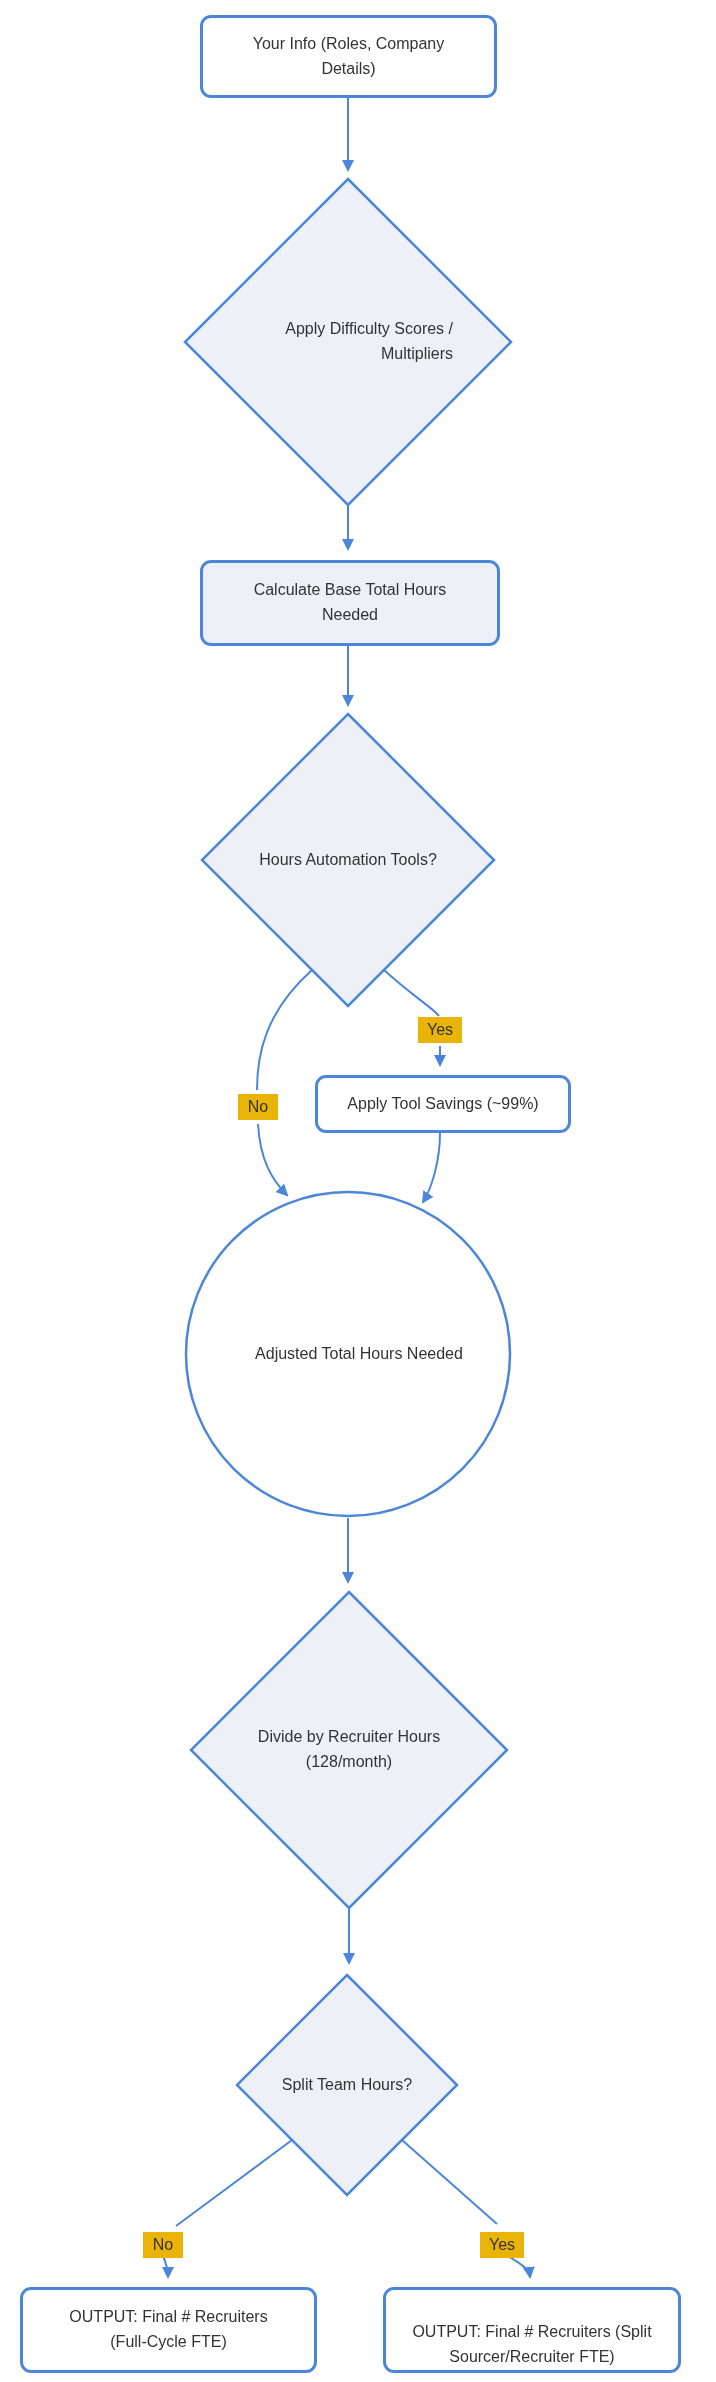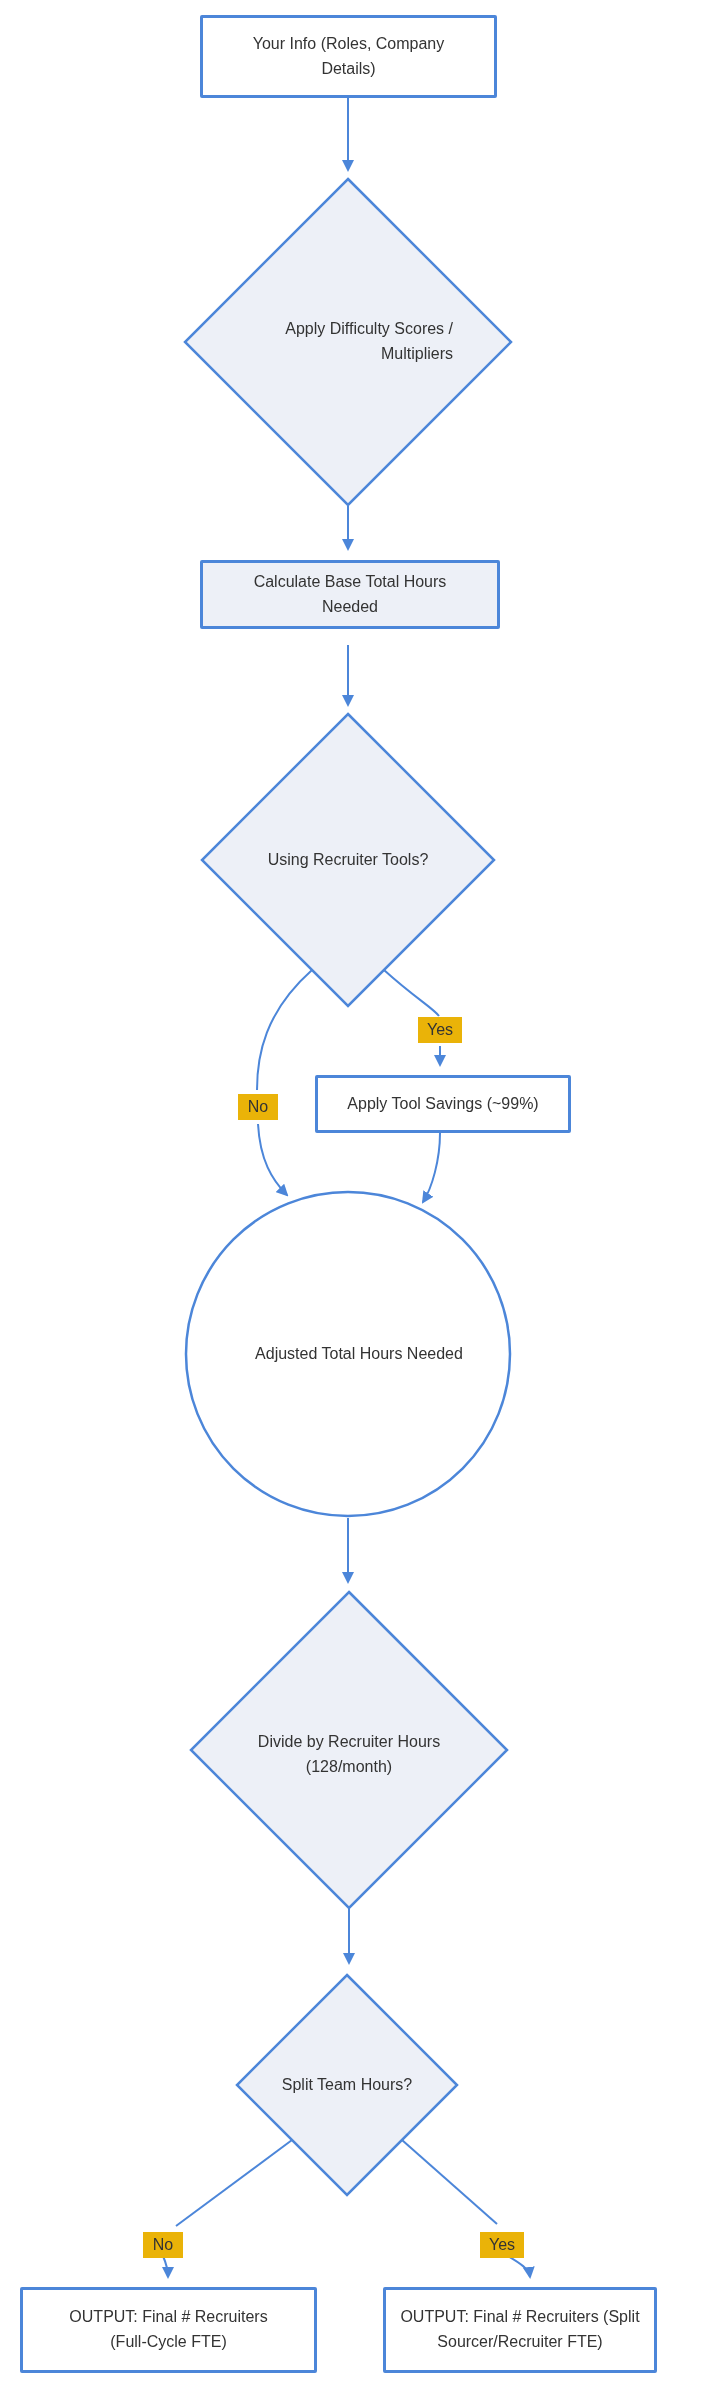--- a/index.html
+++ b/index.html
@@ -35,21 +35,21 @@
     justify-content: center;
     text-align: center;
     font-size: 16px;
     line-height: 1.55;
     color: #333333;
     box-sizing: border-box;
   }
   .node.rect {
     background: #ffffff;
     border: 3px solid #4c86d9;
-    border-radius: 2px;
+    border-radius: 11px;
   }
   .node.rect.light { background: #edf0f7; }
   .label-inner { display: inline-block; }
   .edge-label {
     background: #eab308;
     padding: 0 3px;
   }
 </style>
 </head>
 <body>
@@ -88,49 +88,49 @@
     <polygon class="shape" points="348,714 494,860 348,1006 202,860"></polygon>
     <circle class="shape white" cx="348" cy="1354" r="162"></circle>
     <polygon class="shape" points="349,1592 507,1750 349,1908 191,1750"></polygon>
     <polygon class="shape" points="347,1975 457,2085 347,2195 237,2085"></polygon>
   </svg>
 
   <div class="node rect" style="left:200px; top:15px; width:297px; height:83px;">
     <span class="label-inner" style="max-width:210px;">Your Info (Roles, Company Details)</span>
   </div>
 
-  <div class="node rect light" style="left:200px; top:560px; width:300px; height:69px;">
+  <div class="node rect light" style="left:200px; top:560px; width:300px; height:86px;">
     <span class="label-inner" style="max-width:220px;">Calculate Base Total Hours Needed</span>
   </div>
 
   <div class="node rect" style="left:315px; top:1075px; width:256px; height:58px;">
     <span class="label-inner" style="max-width:230px;">Apply Tool Savings (~99%)</span>
   </div>
 
   <div class="node rect" style="left:20px; top:2287px; width:297px; height:86px;">
     <span class="label-inner" style="max-width:230px;">OUTPUT: Final # Recruiters (Full-Cycle FTE)</span>
   </div>
 
-  <div class="node rect" style="left:383px; top:2287px; width:274px; height:86px;">
+  <div class="node rect" style="left:383px; top:2287px; width:298px; height:86px;align-items:flex-end;">
     <span class="label-inner" style="max-width:240px;">OUTPUT: Final # Recruiters (Split Sourcer/Recruiter FTE)</span>
   </div>
 
   <div class="shape-label" style="left:238px; top:312px; width:220px; height:60px;">
     <span class="label-inner" style="max-width:210px;text-align:right;">Apply Difficulty Scores / Multipliers</span>
   </div>
 
   <div class="shape-label" style="left:238px; top:846px; width:220px; height:28px;">
-    <span class="label-inner" style="max-width:220px;">Using Recruiter Tools?</span>
+    <span class="label-inner" style="max-width:220px;">Hours Automation Tools?</span>
   </div>
 
   <div class="shape-label" style="left:218px; top:1334px; width:260px; height:40px;">
     <span class="label-inner" style="max-width:260px;margin-left:22px;">Adjusted Total Hours Needed</span>
   </div>
 
-  <div class="shape-label" style="left:244px; top:1720px; width:210px; height:60px;align-items:flex-end;">
+  <div class="shape-label" style="left:244px; top:1720px; width:210px; height:60px;">
     <span class="label-inner" style="max-width:200px;">Divide by Recruiter Hours (128/month)</span>
   </div>
 
   <div class="shape-label" style="left:257px; top:2071px; width:180px; height:28px;">
     <span class="label-inner" style="max-width:180px;">Split Team Hours?</span>
   </div>
 
   <div class="edge-label" style="left:238px; top:1094px; width:40px; height:26px;">
     <span>No</span>
   </div>

